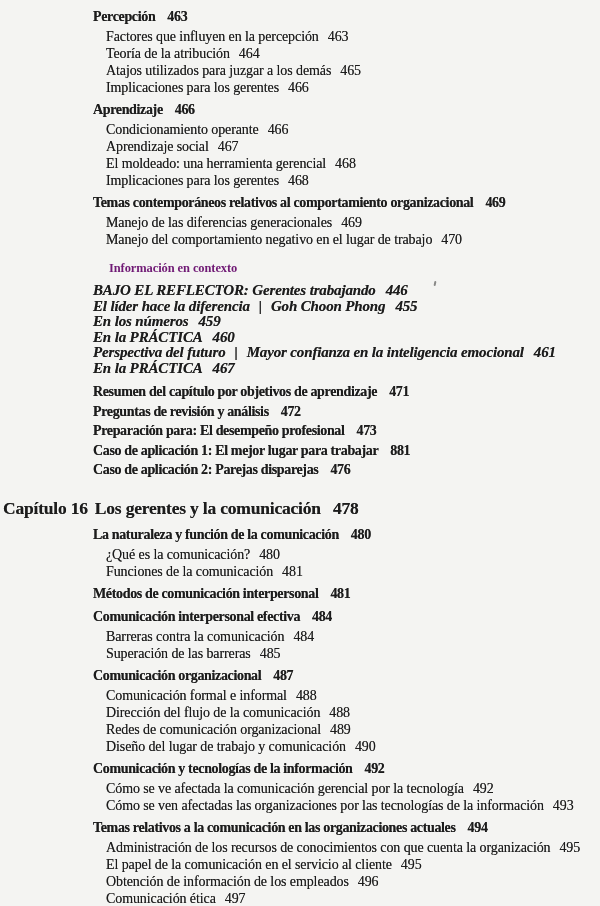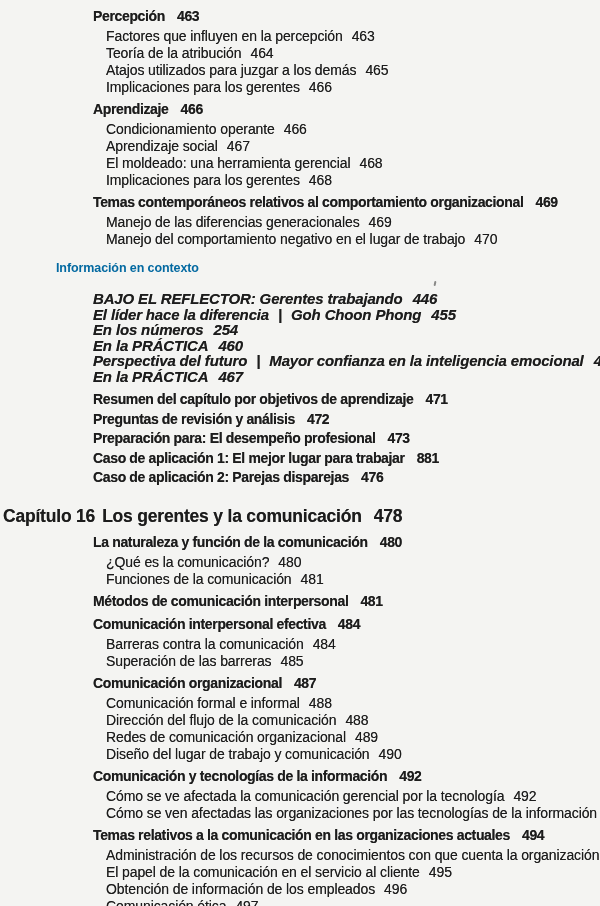--- a/index.html
+++ b/index.html
@@ -6,21 +6,21 @@
     margin: 0;
     padding: 0;
     background: #e9e9e7;
   }
   .page {
     position: relative;
     width: 600px;
     height: 906px;
     background: #f4f4f2;
     overflow: hidden;
-    font-family: Liberation Sans, sans-serif;
+    font-family: Liberation Serif, serif;
     color: #1c1c1c;
     box-sizing: border-box;
     padding-top: 7px;
     text-shadow: 0 0 0.5px rgba(25,25,25,0.65);
   }
   .row {
     white-space: nowrap;
   }
   
   .row.h1 {
@@ -37,25 +37,25 @@
     font-size: 14px;
     font-weight: 400;
     line-height: 17px;
     padding-left: 106px;
     letter-spacing: -0.1px;
   }
   
   .row.feature-head {
     font-size: 12.5px;
     font-weight: 700;
-    color: #0369a1;
+    color: #701a75;
     line-height: 17px;
-    padding-left: 56px;
+    padding-left: 109px;
     margin-top: 12px;
-    margin-bottom: 14px;
+    margin-bottom: 6px;
     letter-spacing: -0.1px;
     text-shadow: none;
   }
   
   .row.feature {
     font-size: 15px;
     font-weight: 700;
     font-style: italic;
     line-height: 15.5px;
     padding-left: 93px;
@@ -110,21 +110,21 @@
       <div class="row sub"><span class="title">Condicionamiento operante</span><span class="page-num">466</span></div>
       <div class="row sub"><span class="title">Aprendizaje social</span><span class="page-num">467</span></div>
       <div class="row sub"><span class="title">El moldeado: una herramienta gerencial</span><span class="page-num">468</span></div>
       <div class="row sub"><span class="title">Implicaciones para los gerentes</span><span class="page-num">468</span></div>
       <div class="row h1"><span class="title">Temas contemporáneos relativos al comportamiento organizacional</span><span class="page-num">469</span></div>
       <div class="row sub"><span class="title">Manejo de las diferencias generacionales</span><span class="page-num">469</span></div>
       <div class="row sub"><span class="title">Manejo del comportamiento negativo en el lugar de trabajo</span><span class="page-num">470</span></div>
       <div class="row feature-head"><span class="title">Información en contexto</span></div>
       <div class="row feature"><span class="title">BAJO EL REFLECTOR: Gerentes trabajando</span><span class="page-num">446</span></div>
       <div class="row feature"><span class="title">El líder hace la diferencia</span><span class="sep">|</span><span class="title2">Goh Choon Phong</span><span class="page-num">455</span></div>
-      <div class="row feature"><span class="title">En los números</span><span class="page-num">254</span></div>
+      <div class="row feature"><span class="title">En los números</span><span class="page-num">459</span></div>
       <div class="row feature"><span class="title">En la PRÁCTICA</span><span class="page-num">460</span></div>
       <div class="row feature"><span class="title">Perspectiva del futuro</span><span class="sep">|</span><span class="title2">Mayor confianza en la inteligencia emocional</span><span class="page-num">461</span></div>
       <div class="row feature"><span class="title">En la PRÁCTICA</span><span class="page-num">467</span></div>
       <div class="row end"><span class="title">Resumen del capítulo por objetivos de aprendizaje</span><span class="page-num">471</span></div>
       <div class="row end"><span class="title">Preguntas de revisión y análisis</span><span class="page-num">472</span></div>
       <div class="row end"><span class="title">Preparación para: El desempeño profesional</span><span class="page-num">473</span></div>
       <div class="row end"><span class="title">Caso de aplicación 1: El mejor lugar para trabajar</span><span class="page-num">881</span></div>
       <div class="row end"><span class="title">Caso de aplicación 2: Parejas disparejas</span><span class="page-num">476</span></div>
       <div class="row chapter"><span class="label">Capítulo 16</span><span class="title">Los gerentes y la comunicación</span><span class="page-num">478</span></div>
       <div class="row h1"><span class="title">La naturaleza y función de la comunicación</span><span class="page-num">480</span></div>

